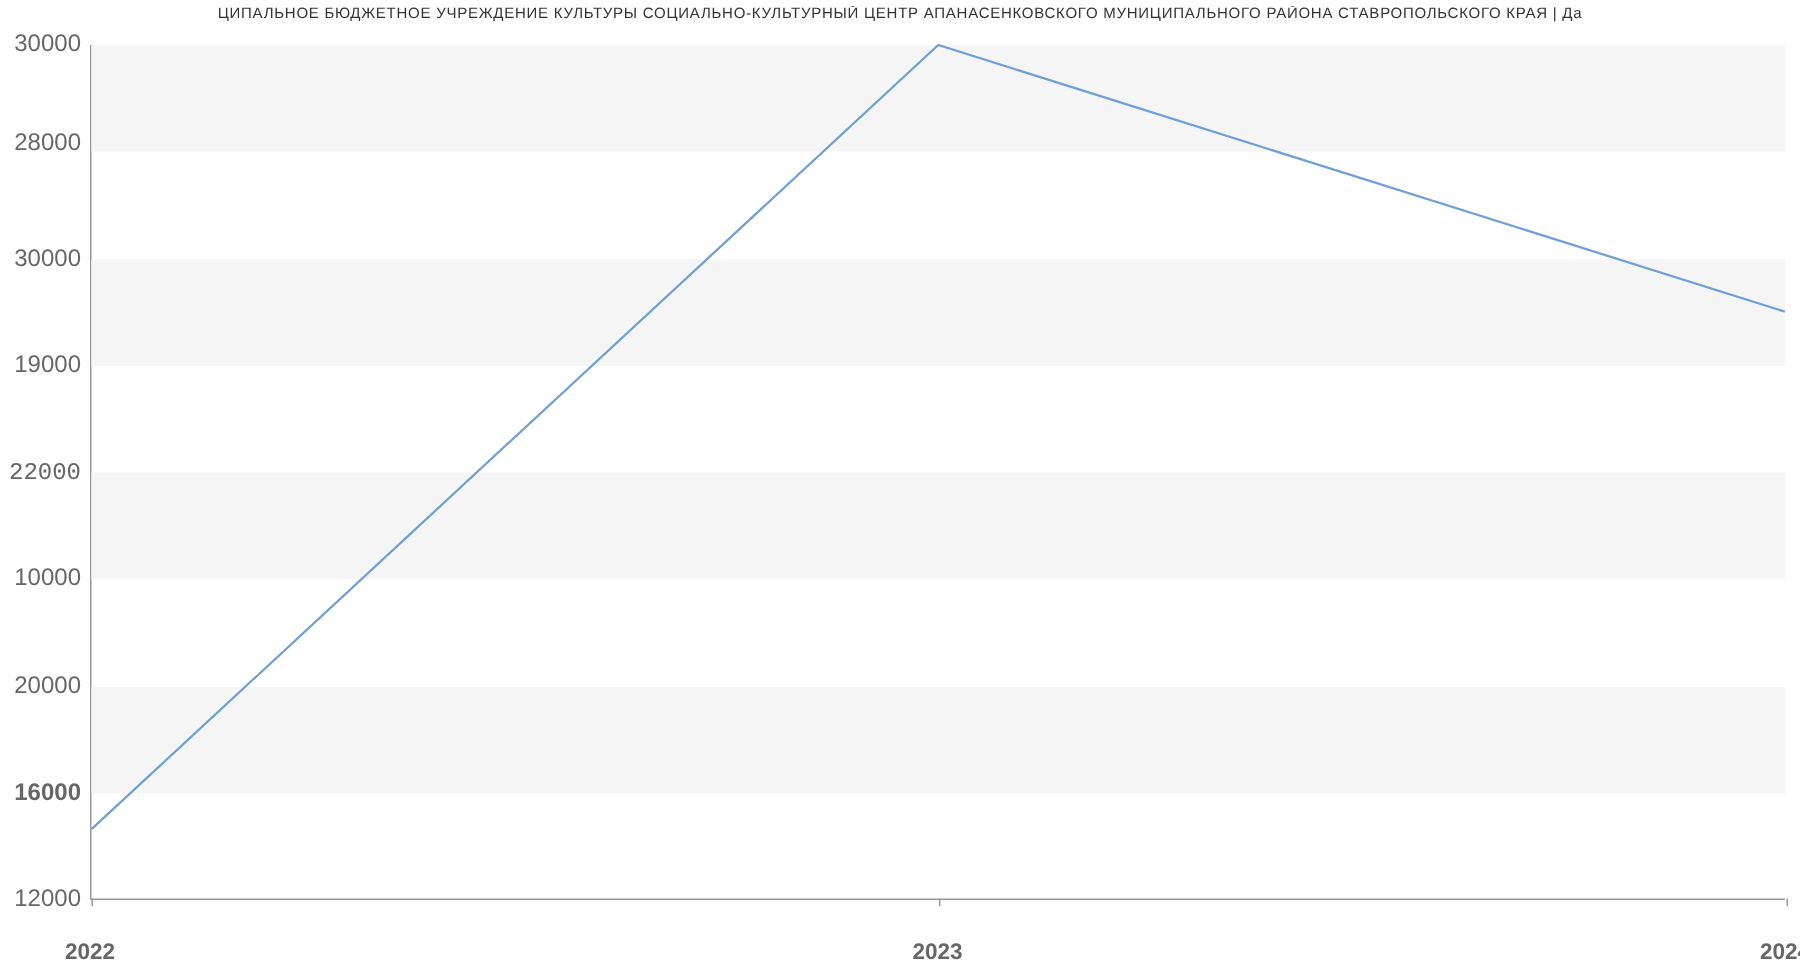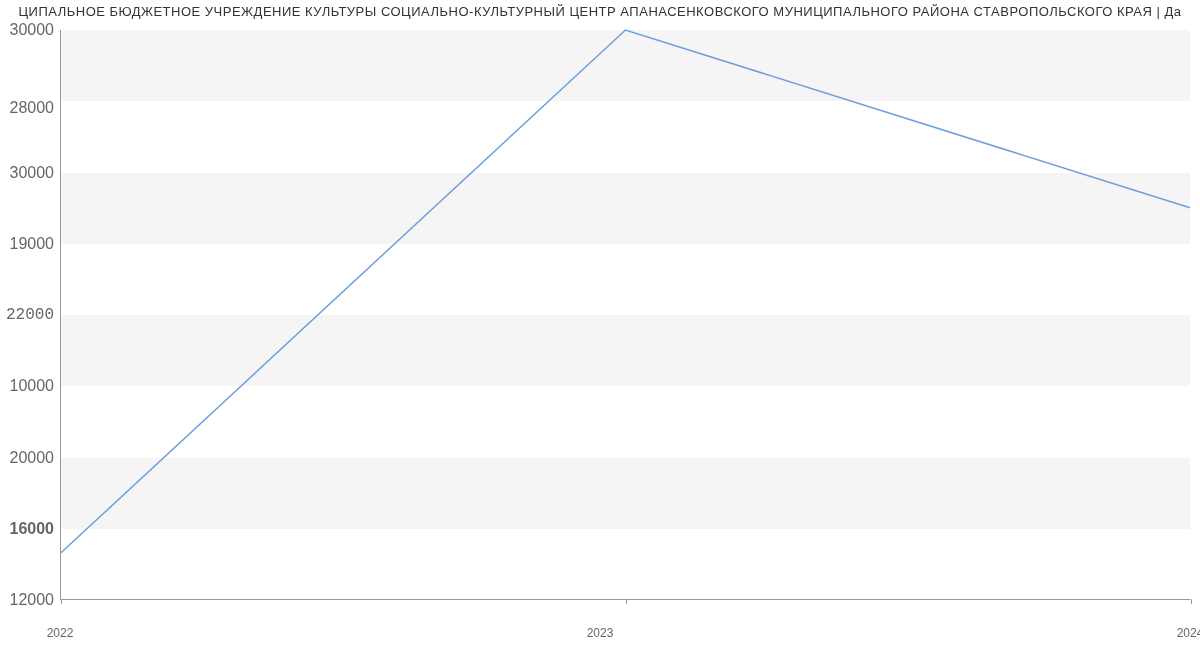--- a/index.html
+++ b/index.html
@@ -15,21 +15,21 @@
     position: relative;
     width: 1200px;
     height: 650px;
   }
   .title {
     position: absolute;
     top: 4px;
     left: 0;
     width: 1200px;
     text-align: center;
-    font-size: 13px;
+    font-size: 10px;
     letter-spacing: 0.5px;
     color: #333333;
     white-space: nowrap;
     overflow: hidden;
   }
   .plot {
     position: absolute;
     left: 60px;
     top: 30px;
     width: 1130px;   
@@ -49,24 +49,25 @@
     right: 1146px; 
     font-size: 16px;
     color: #666;
     transform: translateY(-50%);
     text-align: right;
     width: 48px;
   }
   .x-tick {
     position: absolute;
     bottom: 30px;
-    font-size: 12px;
+    font-size: 15px;
     color: #666;
     transform: translate(-50%, 100%);
     padding-top: 6px;
+    font-weight: bold;
   }
   .x-tickmark {
     position: absolute;
     bottom: -5px;
     width: 1px;
     height: 5px;
     background: #999;
   }
   svg.line-layer {
     position: absolute;
@@ -97,18 +98,18 @@
       <div class="x-tickmark" style="left: 1130px;"></div>
     </div>
 
 <div class="y-tick" style="top: 600px;">12000</div>
     <div class="y-tick" style="top: 528.75px; font-weight: bold;">16000</div>
     <div class="y-tick" style="top: 457.5px;">20000</div>
     <div class="y-tick" style="top: 386.25px;">10000</div>
     <div class="y-tick" style="top: 315px; font-family: Liberation Mono, monospace;">22000</div>
     <div class="y-tick" style="top: 243.75px;">19000</div>
     <div class="y-tick" style="top: 172.5px;">30000</div>
-    <div class="y-tick" style="top: 108px;">28000</div>
+    <div class="y-tick" style="top: 96px;">28000</div>
     <div class="y-tick" style="top: 30px;">30000</div>
     <div class="x-tick" style="left: 60px;">2022</div>
-    <div class="x-tick" style="left: 600px;">2023</div>
+    <div class="x-tick" style="left: 625px;">2023</div>
     <div class="x-tick" style="left: 1190px;">2024</div>
   </div>
 
 </body></html>

